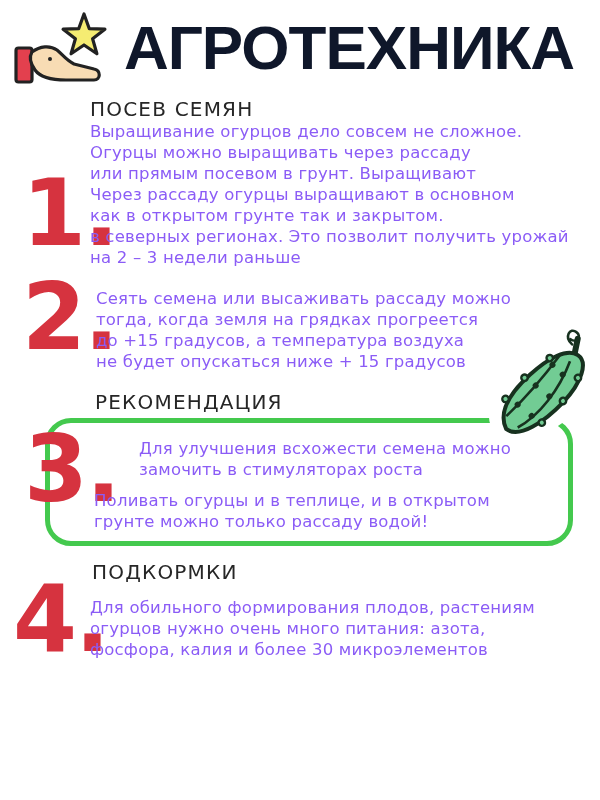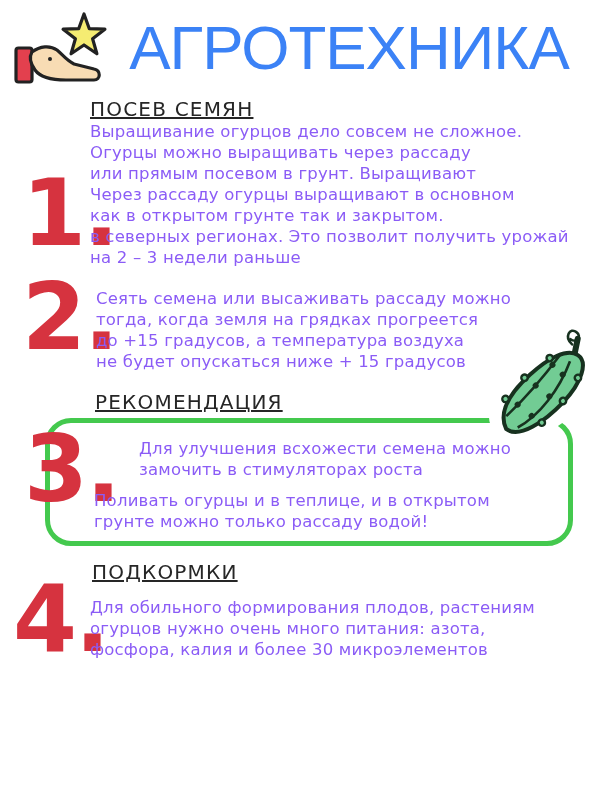--- a/index.html
+++ b/index.html
@@ -11,23 +11,23 @@
     overflow: hidden;
     font-family: "DejaVu Sans", sans-serif;
     color: #262626;
   }
   #title {
     position: absolute;
     left: 106px; top: 12px; width: 486px;
     text-align: center;
     font-family: "Liberation Sans", sans-serif;
     font-size: 62px;
-    font-weight: 400;
+    font-weight: 700;
     letter-spacing: -1px;
-    color: #3b82f6;
+    color: #0f172a;
     white-space: nowrap;
   }
   .icon-wrap { position: absolute; }
   #hand-star { left: 8px; top: 6px; width: 100px; height: 90px; }
   #cucumber  { left: 477px; top: 327px; width: 130px; height: 130px; }
 
   .big-num {
     position: absolute;
     font-family: "DejaVu Sans", sans-serif;
     font-weight: bold;
@@ -40,21 +40,20 @@
   #num2 { left: 22px; top: 272px; }
   #num3 { left: 24px; top: 424px; }
   #num4 { left: 13px; top: 574px; }
 
   .heading {
     position: absolute;
     font-size: 20px;
     letter-spacing: 1.2px;
     color: #262626;
     white-space: nowrap;
-    text-decoration: underline;
   }
   #heading-sowing  { left: 90px; top: 97px; }
   #heading-recom   { left: 95px; top: 390px; }
   #heading-feeding { left: 92px; top: 560px; }
 
   .txt {
     position: absolute;
     font-size: 16.5px;
     line-height: 21px;
     letter-spacing: 0.2px;

